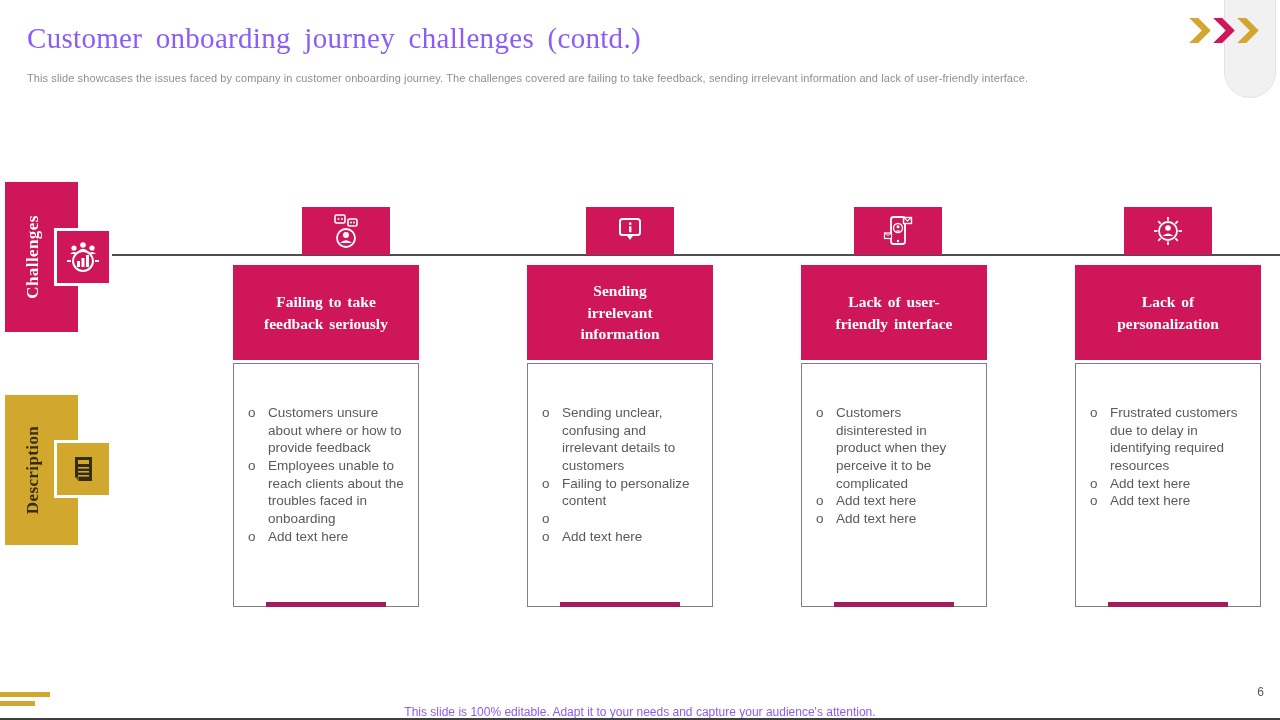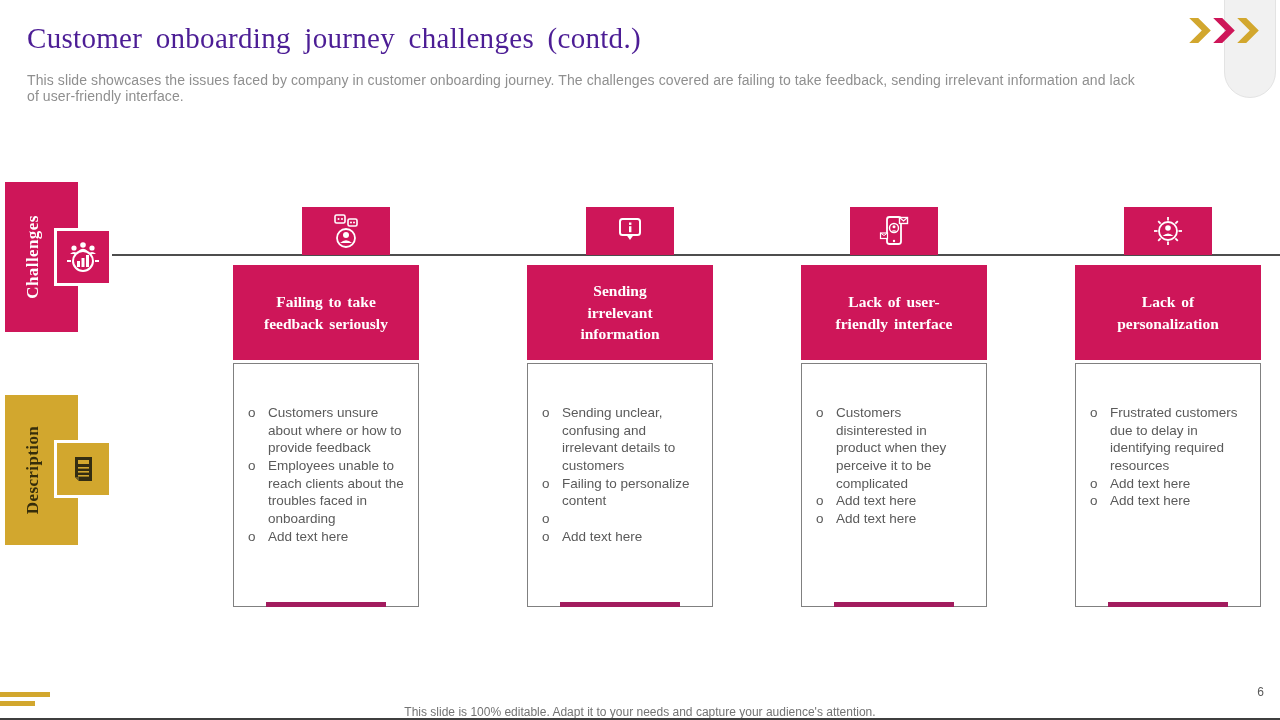--- a/index.html
+++ b/index.html
@@ -2,23 +2,23 @@
 <html><head>
 <meta charset="utf-8">
 <style>
   html,body{margin:0;padding:0;background:#fff;}
   .slide{position:relative;width:1280px;height:720px;background:#ffffff;overflow:hidden;
          font-family:"Liberation Sans",sans-serif;}
 
   
   .title{position:absolute;left:27px;top:22px;width:900px;
          font-family:"Liberation Serif",serif;font-size:29px;font-weight:400;
-         color:#4c1d95;word-spacing:6px;letter-spacing:.3px;}
+         color:#8b5cf6;word-spacing:6px;letter-spacing:.3px;}
   .subtitle{position:absolute;left:27px;top:72px;width:1110px;
-            font-size:14px;color:#8f8f8f;letter-spacing:.1px;}
+            font-size:11px;color:#8f8f8f;letter-spacing:.1px;}
 
   
   .corner-shape{position:absolute;left:1224px;top:-6px;width:50px;height:102px;
                 background:#f1f1f1;border:1px solid #e3e3e3;
                 border-radius:0 0 26px 26px;}
   .chevron{position:absolute;top:17px;width:24px;height:27px;}
   .chev-1{left:1188px;} .chev-2{left:1212px;} .chev-3{left:1236px;}
 
   
   .timeline{position:absolute;left:112px;top:254px;width:1168px;height:2px;
@@ -36,41 +36,41 @@
   .challenges .v-label{color:#ffffff;}
   .description .v-label{color:#352d0b;}
   .side-icon-box{position:absolute;left:54px;width:58px;height:58px;
                  border:3px solid #ffffff;box-sizing:border-box;z-index:2;
                  display:flex;align-items:center;justify-content:center;}
   .side-icon-box.pink{top:228px;background:#CE1659;}
   .side-icon-box.gold{top:440px;background:#D2A72E;}
 
   
   .col{position:absolute;top:207px;width:186px;height:401px;}
-  .col-1{left:233px;padding-left:40px;} .col-2{left:527px;padding-left:20px;} .col-3{left:801px;} .col-4{left:1075px;}
+  .col-1{left:233px;padding-left:40px;} .col-2{left:527px;padding-left:20px;} .col-3{left:801px;padding-left:8px;} .col-4{left:1075px;}
   .icon-box{position:absolute;left:50%;margin-left:-44px;top:0;width:88px;height:48px;
             background:#CE1659;z-index:1;display:flex;align-items:center;justify-content:center;}
   .title-box{position:absolute;left:0;top:58px;width:186px;height:95px;background:#CE1659;
              display:flex;align-items:center;justify-content:center;box-sizing:border-box;
              padding:0 18px;text-align:center;
              font-family:"Liberation Serif",serif;font-weight:bold;font-size:15.5px;
              color:#ffffff;white-space:pre-line;line-height:1.4;word-spacing:2px;}
   .desc-box{position:absolute;left:0;top:156px;width:186px;height:244px;background:#ffffff;
             border:1px solid #808080;box-sizing:border-box;padding:40px 12px 0 12px;}
   .desc-underline{position:absolute;left:50%;margin-left:-60px;bottom:-1px;width:120px;height:5px;
                   background:#A21C5E;}
   ul.bullets{margin:0;padding:0;list-style:none;}
   ul.bullets li{display:flex;font-size:13.5px;line-height:1.31;color:#5a5a5a;}
   ul.bullets .marker{width:20px;flex:0 0 20px;text-align:left;padding-left:2px;}
 
   
   .gold-line-a{position:absolute;left:0;top:692px;width:50px;height:5px;background:#D2A72E;}
   .gold-line-b{position:absolute;left:0;top:701px;width:35px;height:5px;background:#D2A72E;}
   .footer-note{position:absolute;left:0;top:705px;width:100%;text-align:center;
-               font-size:12px;color:#737373;}
+               font-size:12px;color:#8b5cf6;}
   .page-number{position:absolute;right:16px;top:685px;font-size:12px;color:#595959;}
   .bottom-border{position:absolute;left:0;bottom:0;width:100%;height:2px;background:#3f3f3f;}
 
   svg{display:block;}
 </style>
 </head>
 <body>
 
 <div class="slide">
 

